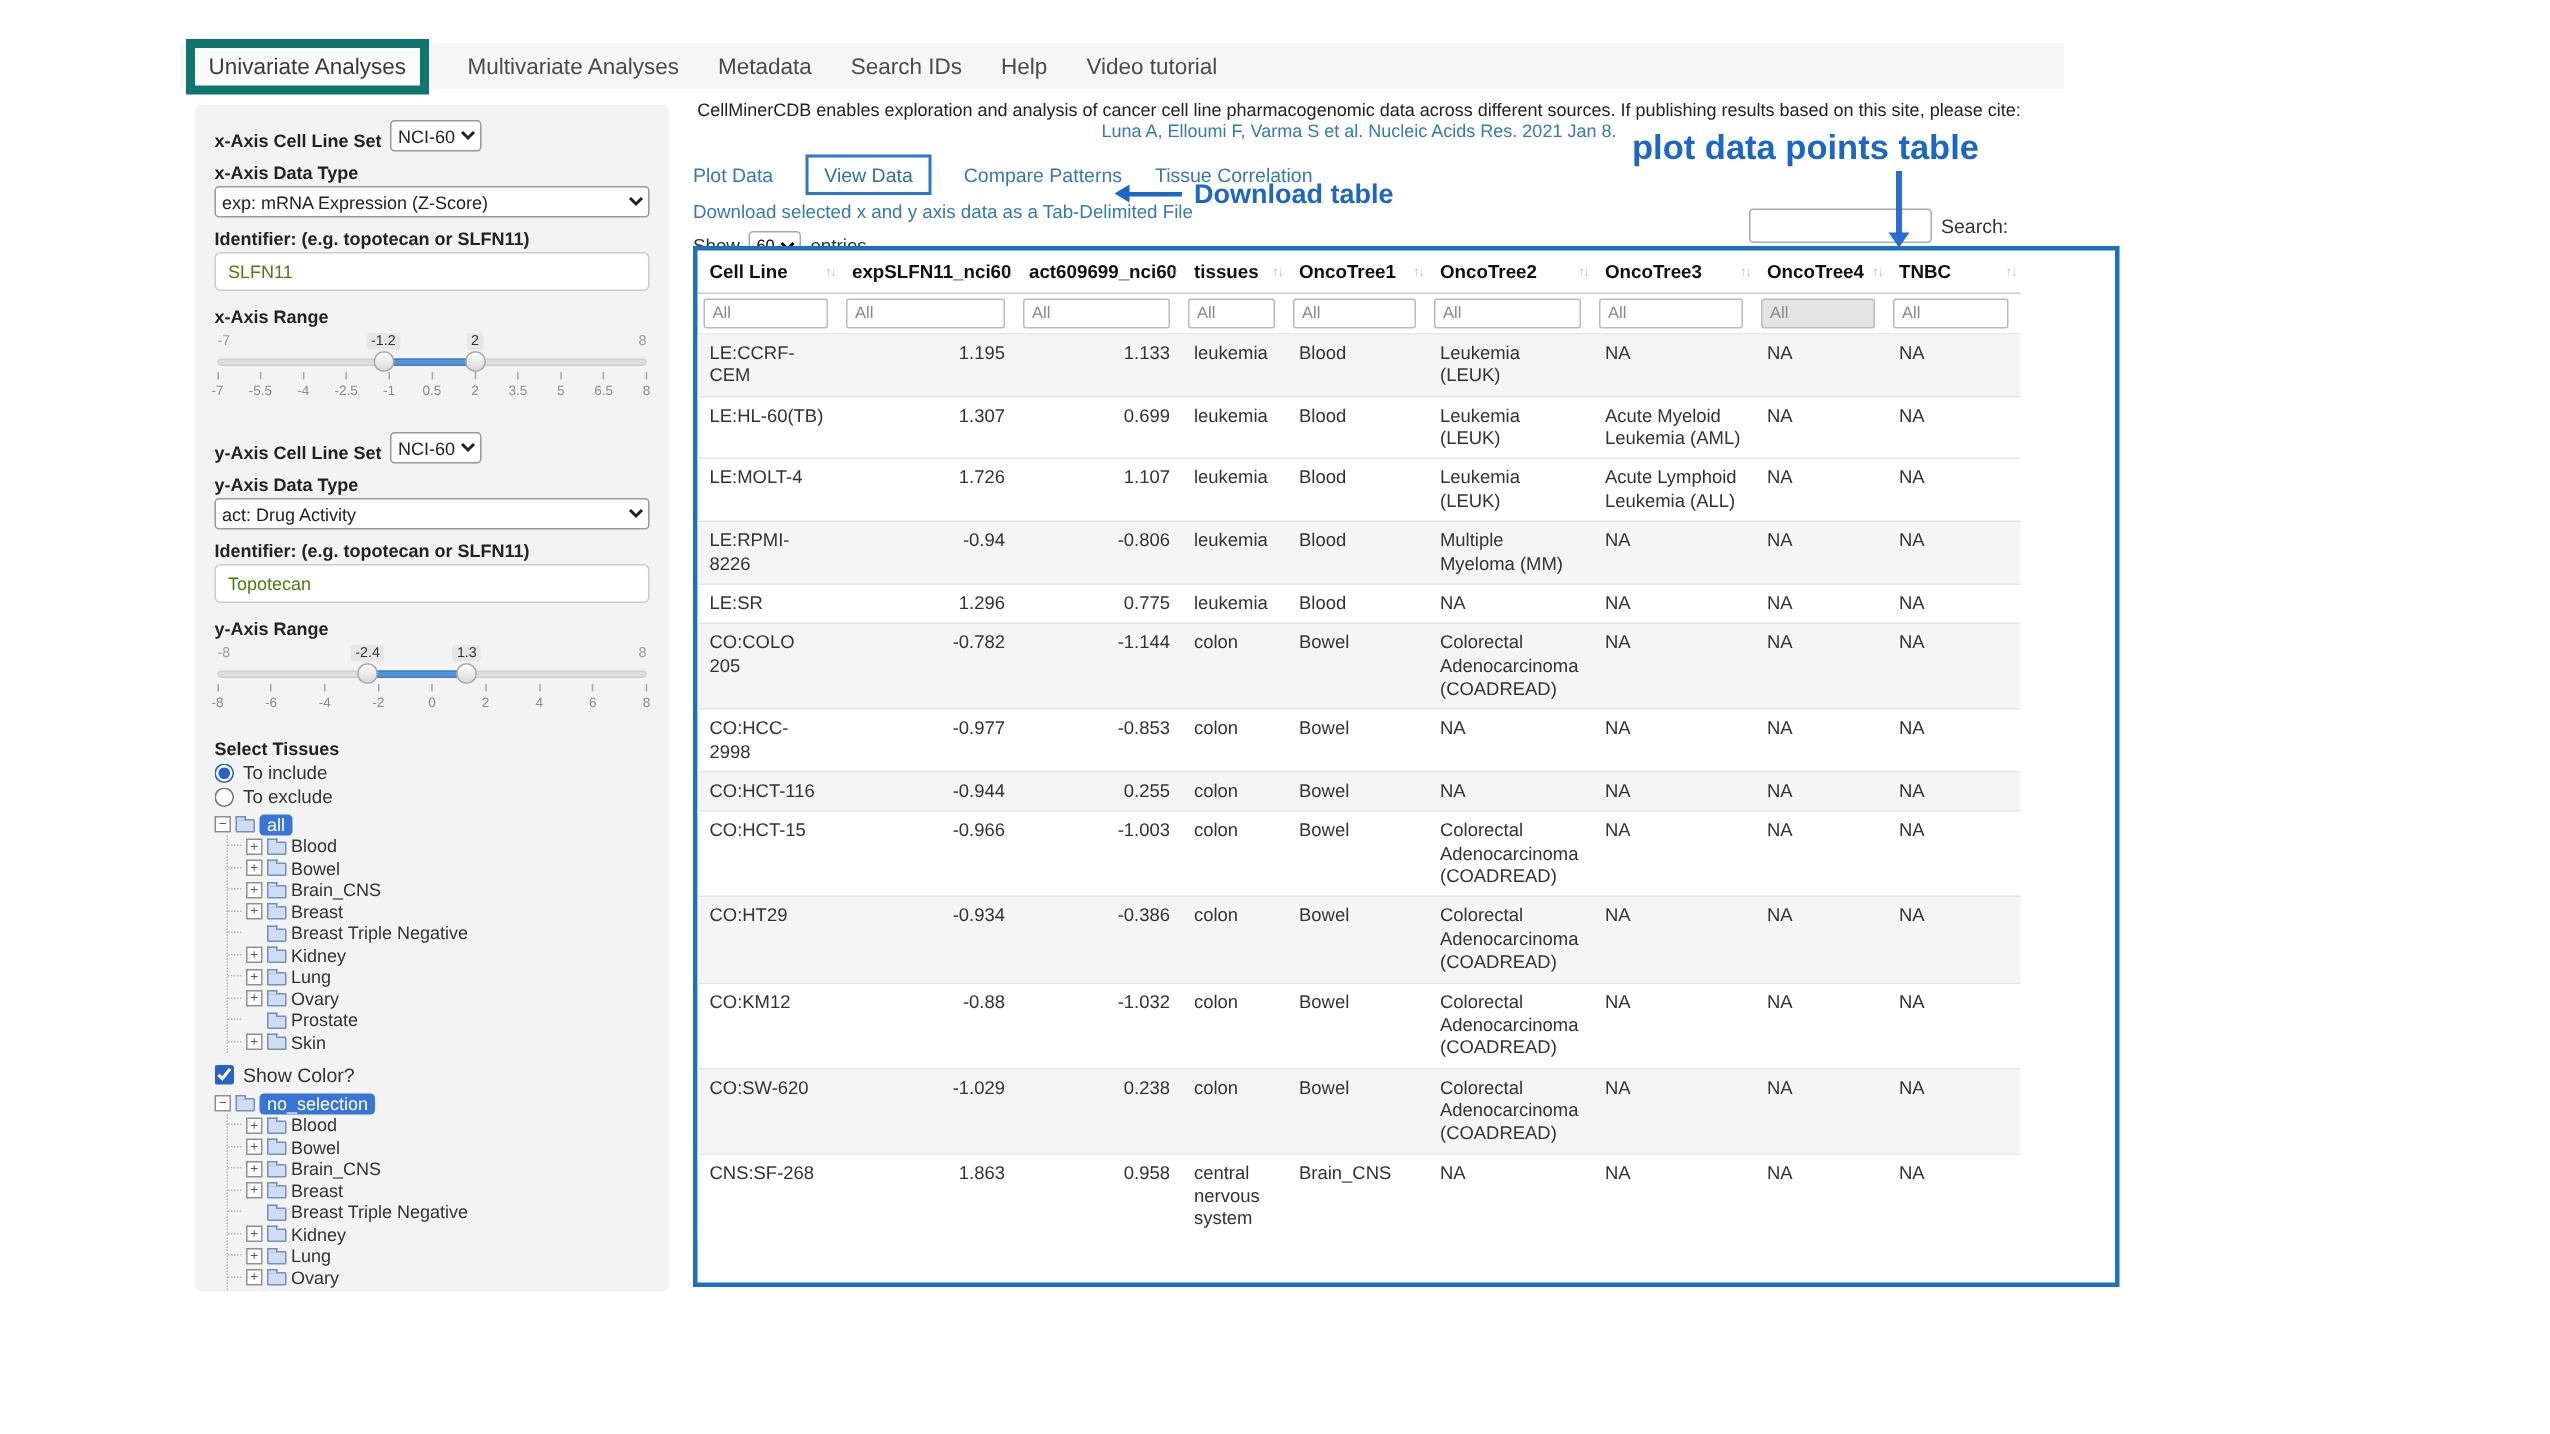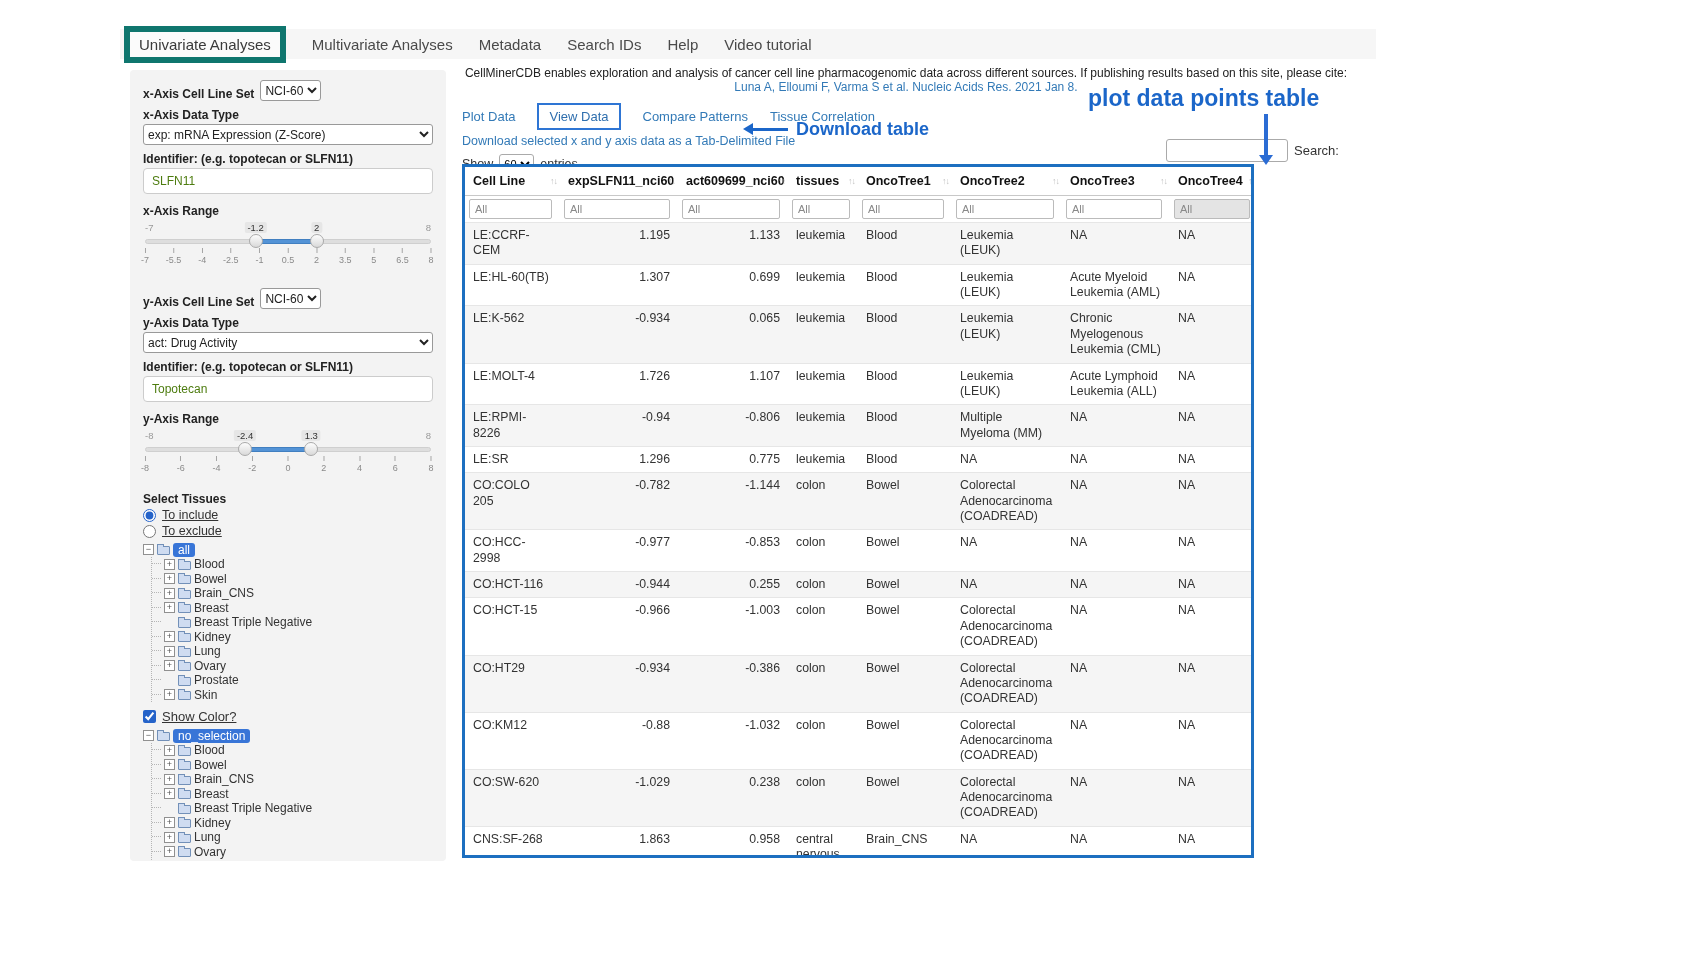--- a/index.html
+++ b/index.html
@@ -27,21 +27,21 @@
   .rs-value { position: absolute; top: 0; transform: translateX(-50%); font-size: 9.5px; color: #333; background: #e6e6e6; padding: 0 3px; border-radius: 2px; }
   .rs-line { position: absolute; top: 17px; left: 0; right: 0; height: 5px; background: #dedede; border: 1px solid #cfcfcf; border-radius: 3px; }
   .rs-bar { position: absolute; top: 17px; height: 5px; background: #5393d6; border: 1px solid #417fc0; }
   .rs-handle { position: absolute; top: 12px; width: 14px; height: 14px; border-radius: 50%; background: linear-gradient(#fdfdfd,#d9d9d9); border: 1px solid #aaa; transform: translateX(-50%); cursor: pointer; }
   .rs-grid { position: absolute; top: 26px; left: 0; right: 0; height: 22px; }
   .rs-tick { position: absolute; top: 0; transform: translateX(-50%); text-align: center; }
   .rs-tick-mark { display: block; width: 1px; height: 5px; background: #a6a6a6; margin: 0 auto; }
   .rs-tick-label { display: block; font-size: 9px; color: #8a8a8a; margin-top: 2px; white-space: nowrap; }
 
   
-  .choice-row { display: flex; align-items: center; gap: 6px; margin: 2px 0; font-size: 12.5px; color: #333; text-decoration: underline; }
+  .choice-row { display: flex; align-items: center; gap: 6px; margin: 2px 0; font-size: 12.5px; color: #333; }
   .choice-row input { accent-color: #2563c9; width: 13px; height: 13px; }
   .check-row { margin: 7px 0 3px 0; font-size: 13px; }
 
   
   .tree { margin-top: 4px; font-size: 12px; color: #333; }
   .tree-row { display: flex; align-items: center; gap: 3px; height: 15px; cursor: pointer; }
   .tree-children { margin-left: 8px; border-left: 1px dotted #b5b5b5; padding-left: 0; }
   .tree-row.child { height: 14.5px; }
   .tree-row.child::before { content: ""; display: inline-block; width: 9px; height: 1px; border-top: 1px dotted #b5b5b5; flex: none; }
   .expander { flex: none; width: 11px; height: 11px; border: 1px solid #909090; background: #fff; font-size: 9px; line-height: 9px; text-align: center; color: #555; }
@@ -61,21 +61,21 @@
   .download-row { margin-top: 3px; }
   .download-link { color: #337ab7; font-size: 12.5px; cursor: pointer; }
   .show-row { display: flex; align-items: center; gap: 6px; margin-top: 6px; font-size: 12.5px; color: #333; }
   .show-row select { font-size: 11px; height: 20px; border: 1px solid #aaa; border-radius: 3px; background: #fff; }
 
   .search-area { position: absolute; left: 1166px; top: 139px; display: flex; align-items: center; gap: 6px; }
   .search-area input { width: 122px; height: 23px; border: 1px solid #aaa; border-radius: 3px; padding: 0 6px; font-size: 12px; background: #fff; }
   .search-label { font-size: 13px; color: #333; }
 
   
-  .table-wrap { position: absolute; left: 462px; top: 164px; width: 792px; height: 694px; border: 3px solid #1d6fc0; background: #fff; overflow: hidden; }
+  .table-wrap { position: absolute; left: 462px; top: 164px; width: 951px; height: 694px; border: 3px solid #1d6fc0; background: #fff; overflow: hidden; }
   table.data { width: 882px; border-collapse: collapse; table-layout: fixed; font-size: 12.3px; }
   table.data th { text-align: left; font-weight: bold; color: #111; padding: 7px 16px 7px 8px; border-bottom: 1px solid #c8c8c8; position: relative; font-size: 12.5px; white-space: nowrap; overflow: hidden; }
   .sort-icon { position: absolute; right: 3px; top: 9px; font-size: 9px; color: #c3c3c3; letter-spacing: -1px; cursor: pointer; }
   table.data td { padding: 5px 8px; vertical-align: top; border-top: 1px solid #e6e6e6; line-height: 1.25; word-wrap: break-word; }
   table.data tr.odd { background: #f5f5f5; }
   table.data tr.even { background: #fff; }
   table.data td.num { text-align: right; }
   tr.filter-row td { padding: 3px 4px; border-top: none; }
   tr.filter-row input { width: calc(100% - 4px); height: 20px; border: 1px solid #bbb; border-radius: 2px; font-size: 11px; padding: 0 5px; color: #333; background: #fff; }
   tr.filter-row input.shaded { background: #e4e4e4; }
@@ -449,31 +449,20 @@
             <td>LE:HL-60(TB)</td>
             <td class="num">1.307</td>
             <td class="num">0.699</td>
             <td>leukemia</td>
             <td>Blood</td>
             <td>Leukemia (LEUK)</td>
             <td>Acute Myeloid Leukemia (AML)</td>
             <td>NA</td>
             <td>NA</td>
           </tr>
-          <tr class="odd">
-            <td>LE:K-562</td>
-            <td class="num">-0.934</td>
-            <td class="num">0.065</td>
-            <td>leukemia</td>
-            <td>Blood</td>
-            <td>Leukemia (LEUK)</td>
-            <td>Chronic Myelogenous Leukemia (CML)</td>
-            <td>NA</td>
-            <td>NA</td>
-          </tr>
           <tr class="even">
             <td>LE:MOLT-4</td>
             <td class="num">1.726</td>
             <td class="num">1.107</td>
             <td>leukemia</td>
             <td>Blood</td>
             <td>Leukemia (LEUK)</td>
             <td>Acute Lymphoid Leukemia (ALL)</td>
             <td>NA</td>
             <td>NA</td>

